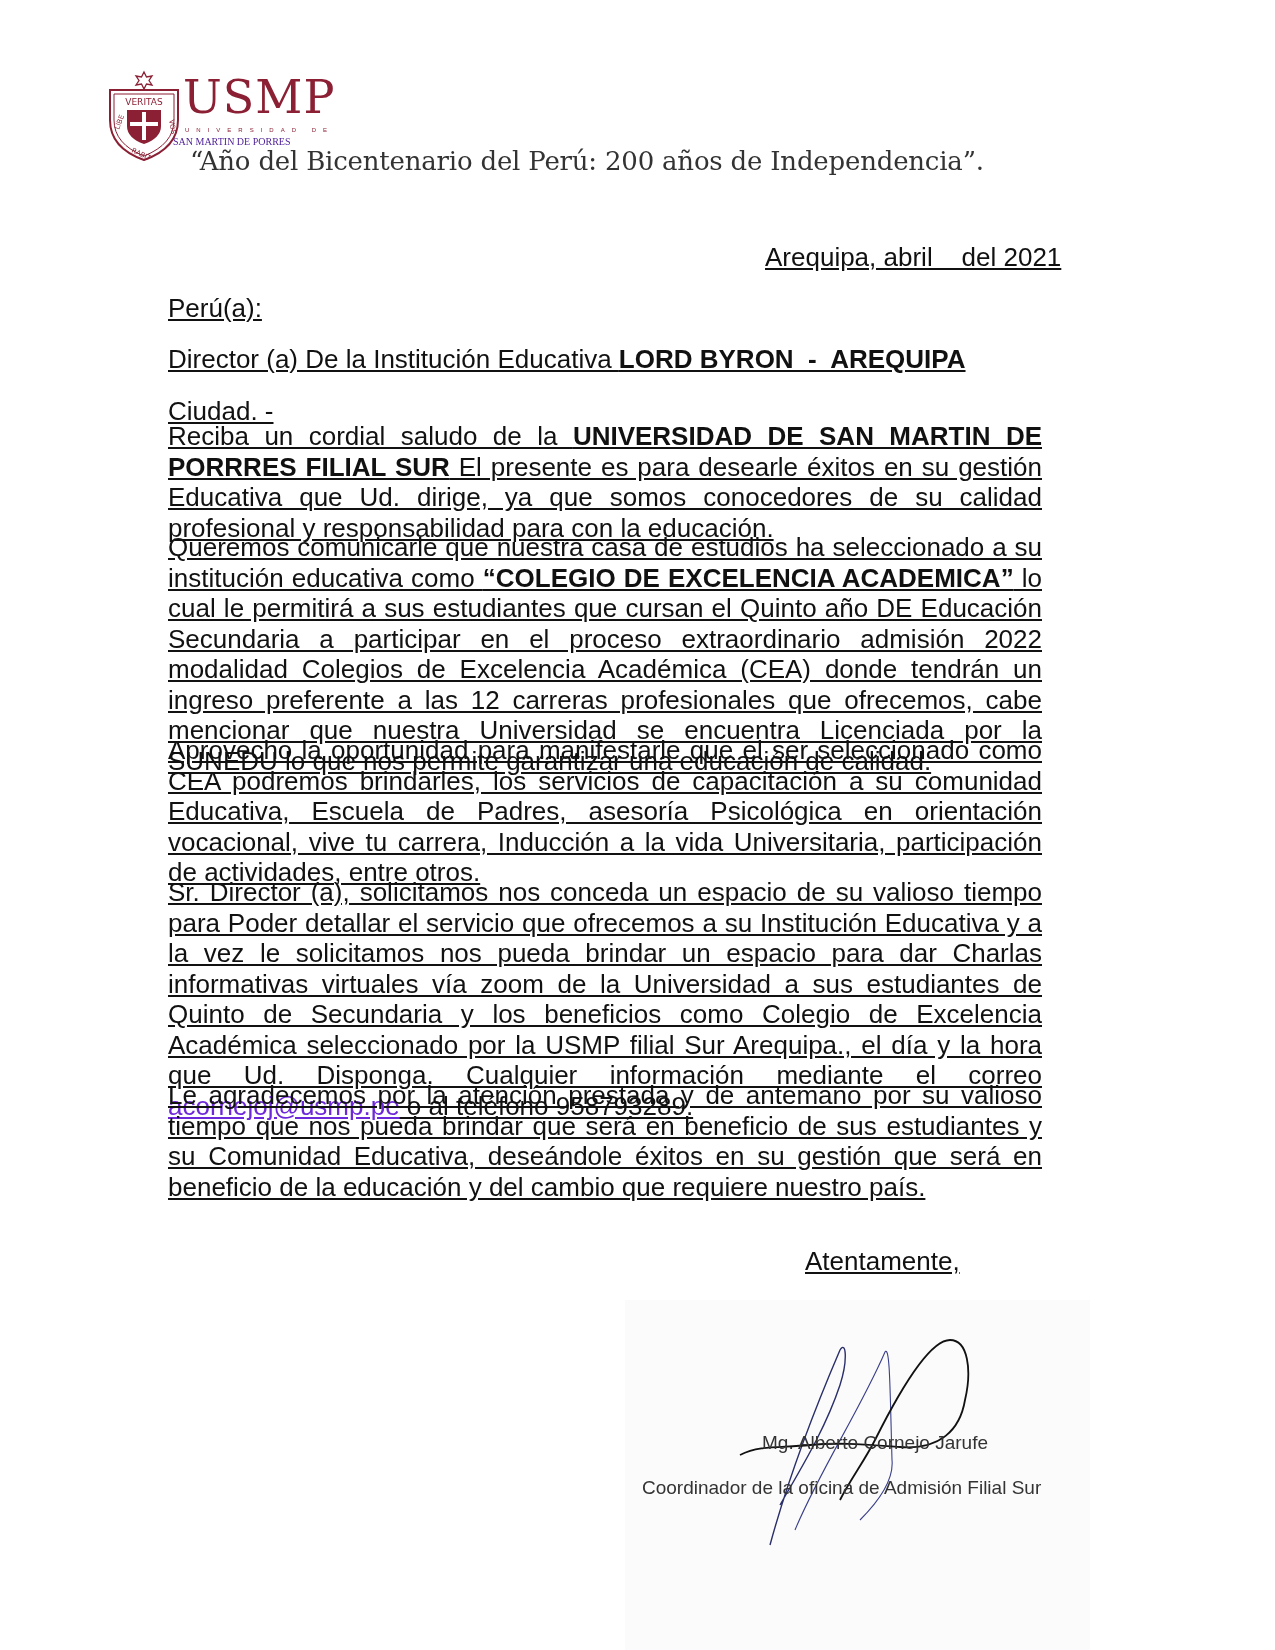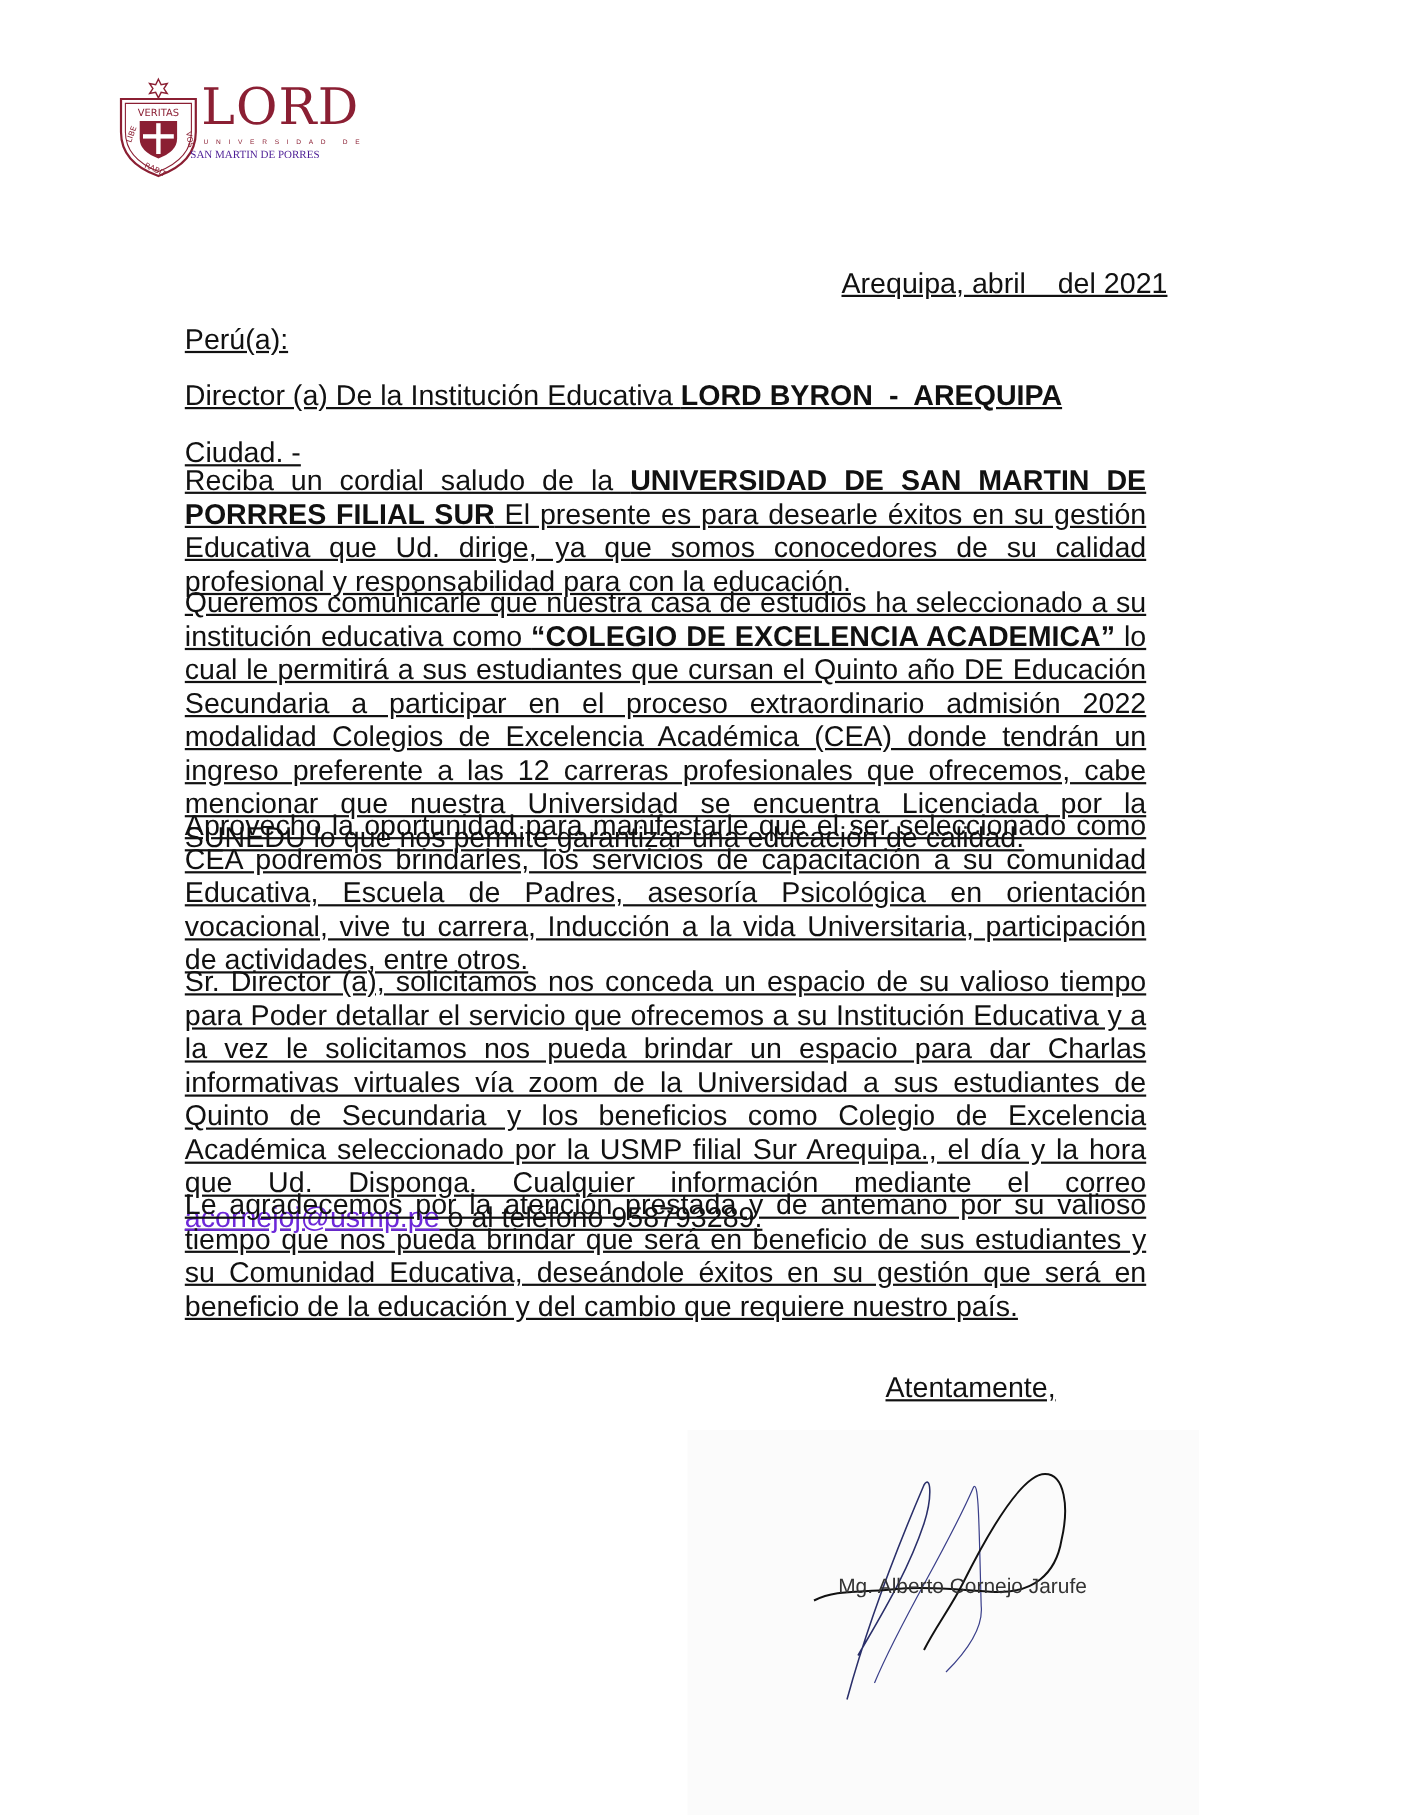--- a/index.html
+++ b/index.html
@@ -50,25 +50,26 @@
       <path d="M7,24 L67,24 L67,50 Q67,74 37,86 Q7,74 7,50 Z" fill="none" stroke="#8b1f33" stroke-width="1"></path>
       <text x="37" y="35" text-anchor="middle" font-family="DejaVu Sans, sans-serif" font-size="9" fill="#8b1f33">VERITAS</text>
 
       <path d="M20,40 L54,40 L54,56 Q54,68 37,74 Q20,68 20,56 Z" fill="#8b1f33"></path>
       <rect x="35" y="42" width="4" height="28" fill="#ffffff"></rect>
       <rect x="23" y="52" width="28" height="4" fill="#ffffff"></rect>
       <text x="12" y="60" font-family="DejaVu Sans, sans-serif" font-size="7" fill="#8b1f33" transform="rotate(-70 12 60)">LIBE</text>
       <text x="62" y="50" font-family="DejaVu Sans, sans-serif" font-size="7" fill="#8b1f33" transform="rotate(80 62 50)">VOS</text>
       <text x="24" y="82" font-family="DejaVu Sans, sans-serif" font-size="7" fill="#8b1f33" transform="rotate(25 24 82)">RABIT</text>
     </svg>
-    <div class="brand">LORD</div>
+    <div class="brand">USMP</div>
     <div class="sub1">UNIVERSIDAD DE</div>
     <div class="sub2">SAN MARTIN DE PORRES</div>
   </div>
 
+  <div class="motto">“Año del Bicentenario del Perú: 200 años de Independencia”.</div>
 
   <div class="body-text date">Arequipa, abril    del 2021</div>
   <div class="body-text salutation">Perú(a):</div>
   <div class="body-text recipient"><span>Director (a) De la Institución Educativa </span><b>LORD BYRON  -  AREQUIPA</b></div>
   <div class="body-text city">Ciudad. -</div>
 
   <p class="body-text para p1" style="margin:0"><span>Reciba un cordial saludo de la </span><b>UNIVERSIDAD DE SAN MARTIN DE PORRRES FILIAL SUR</b><span> El presente es para desearle éxitos en su gestión Educativa que Ud. dirige, ya que somos conocedores de su calidad profesional y responsabilidad para con la educación.</span></p>
 
   <p class="body-text para p2" style="margin:0"><span>Queremos comunicarle que nuestra casa de estudios ha seleccionado a su institución educativa como </span><b>“COLEGIO DE EXCELENCIA ACADEMICA”</b><span> lo cual le permitirá a sus estudiantes que cursan el Quinto año DE Educación Secundaria a participar en el proceso extraordinario admisión 2022 modalidad Colegios de Excelencia Académica (CEA) donde tendrán un ingreso preferente a las 12 carreras profesionales que ofrecemos, cabe mencionar que nuestra Universidad se encuentra Licenciada por la SUNEDU lo que nos permite garantizar una educación de calidad.</span></p>
 
@@ -79,14 +80,15 @@
   <p class="body-text para p5" style="margin:0">Le agradecemos por la atención prestada y de antemano por su valioso tiempo que nos pueda brindar que será en beneficio de sus estudiantes y su Comunidad Educativa, deseándole éxitos en su gestión que será en beneficio de la educación y del cambio que requiere nuestro país.</p>
 
   <div class="body-text closing">Atentamente,</div>
   <div class="sig-bg"></div>
   <svg class="signature" width="320" height="220" viewBox="0 0 320 220">
     <path d="M70,215 C85,160 110,90 140,20 C146,10 148,30 140,55 C125,100 100,140 80,175" fill="none" stroke="#2a2f6a" stroke-width="1.4"></path>
     <path d="M95,200 C120,140 160,80 185,22 C190,15 190,60 192,130 C194,150 180,170 160,190" fill="none" stroke="#3a3f8a" stroke-width="1.1"></path>
     <path d="M40,125 C60,115 80,118 110,115 C140,112 170,115 200,117 C240,120 260,100 265,70 C272,40 268,10 250,10 C230,10 200,60 175,110 C165,130 150,150 140,170" fill="none" stroke="#111" stroke-width="1.8"></path>
   </svg>
   <div class="signer-name">Mg. Alberto Cornejo Jarufe</div>
+  <div class="signer-title">Coordinador de la oficina de Admisión Filial Sur</div>
 
 </div>
 
 </body></html>

